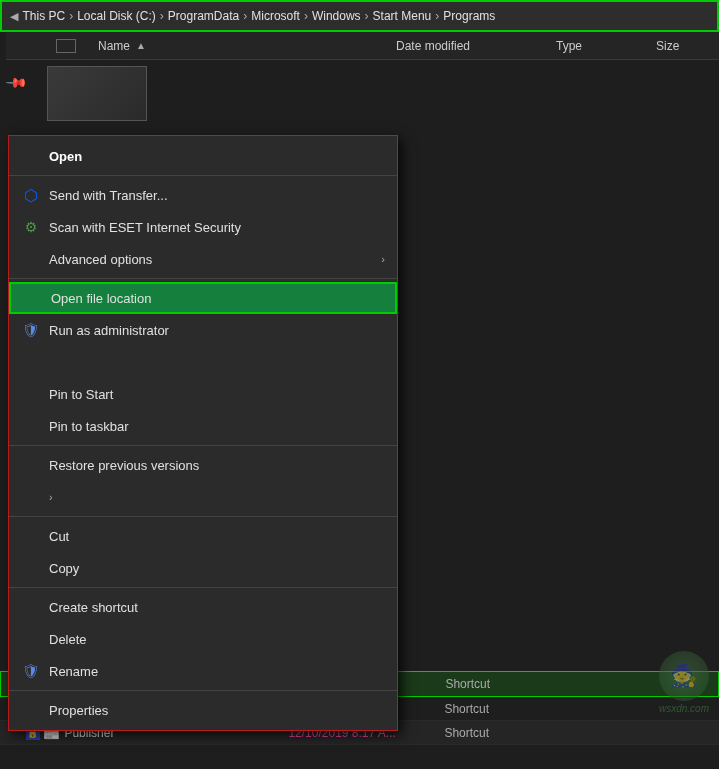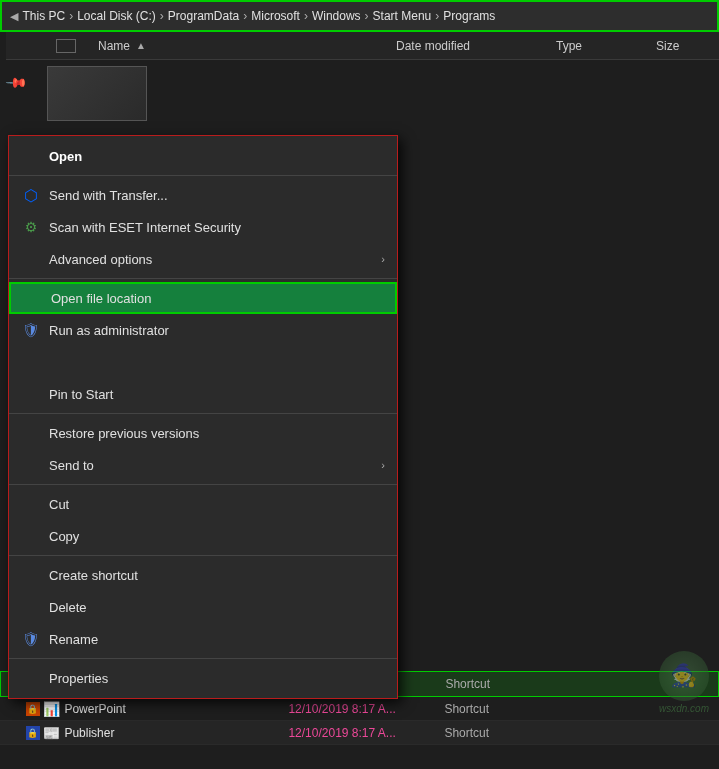--- a/index.html
+++ b/index.html
@@ -319,30 +319,33 @@
 
   <div class="menu-item">
     <span class="menu-item-icon"></span>
   </div>
 
   <div class="menu-item">
     <span class="menu-item-icon"></span>
     <span class="menu-item-label">Pin to Start</span>
   </div>
 
+  <div class="menu-item">
+    <span class="menu-item-icon"></span>
+    <span class="menu-item-label">Pin to taskbar</span>
+  </div>
   <div class="menu-separator"></div>
 
   <div class="menu-item">
     <span class="menu-item-icon"></span>
     <span class="menu-item-label">Restore previous versions</span>
   </div>
 
   <div class="menu-item">
     <span class="menu-item-icon"></span>
-    <span class="menu-item-label">Send to</span>
     <span class="menu-arrow">›</span>
   </div>
   <div class="menu-separator"></div>
 
   <div class="menu-item">
     <span class="menu-item-icon"></span>
     <span class="menu-item-label">Cut</span>
   </div>
 
   <div class="menu-item">

